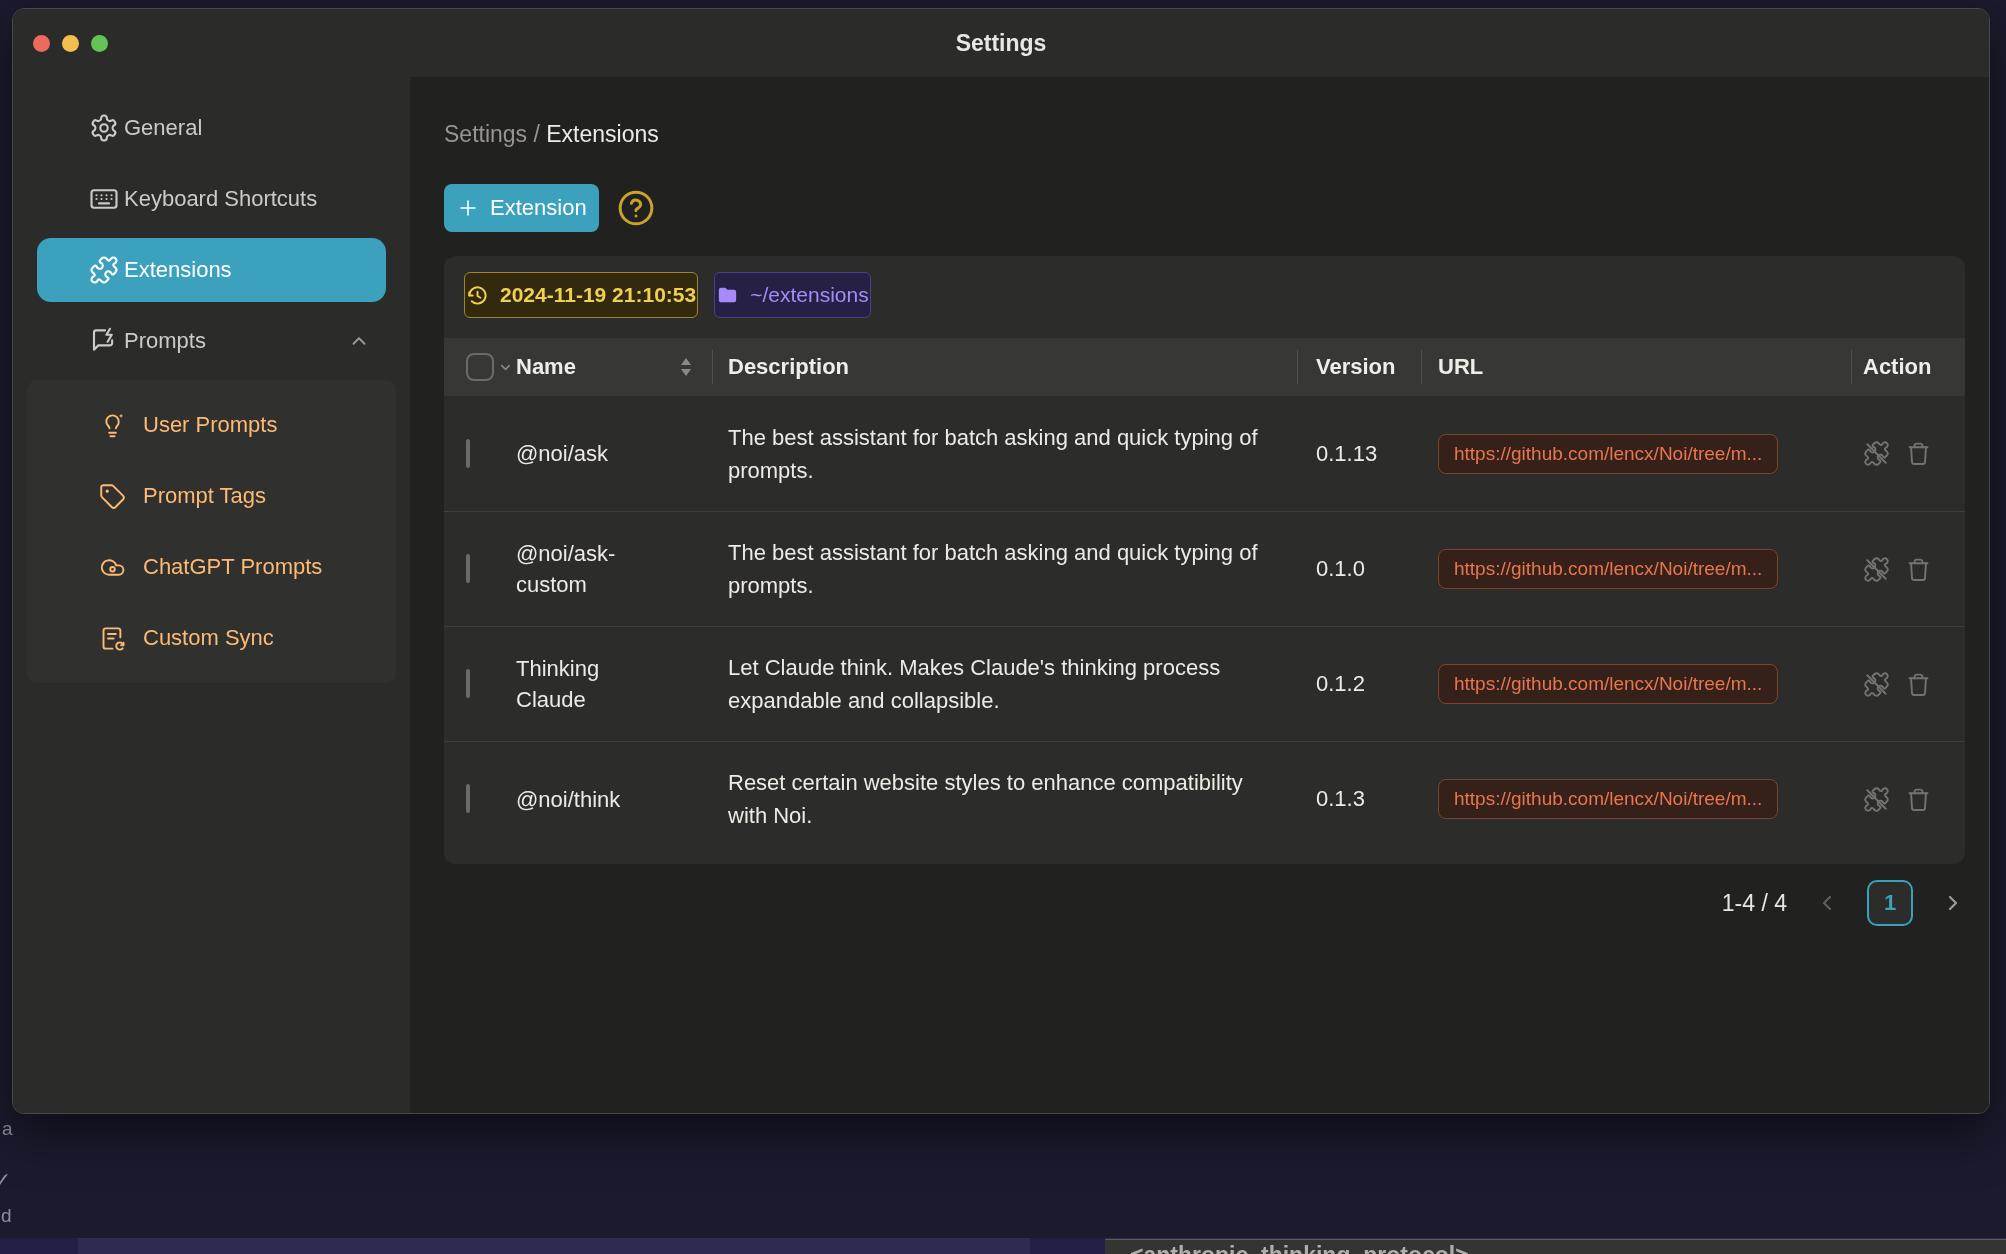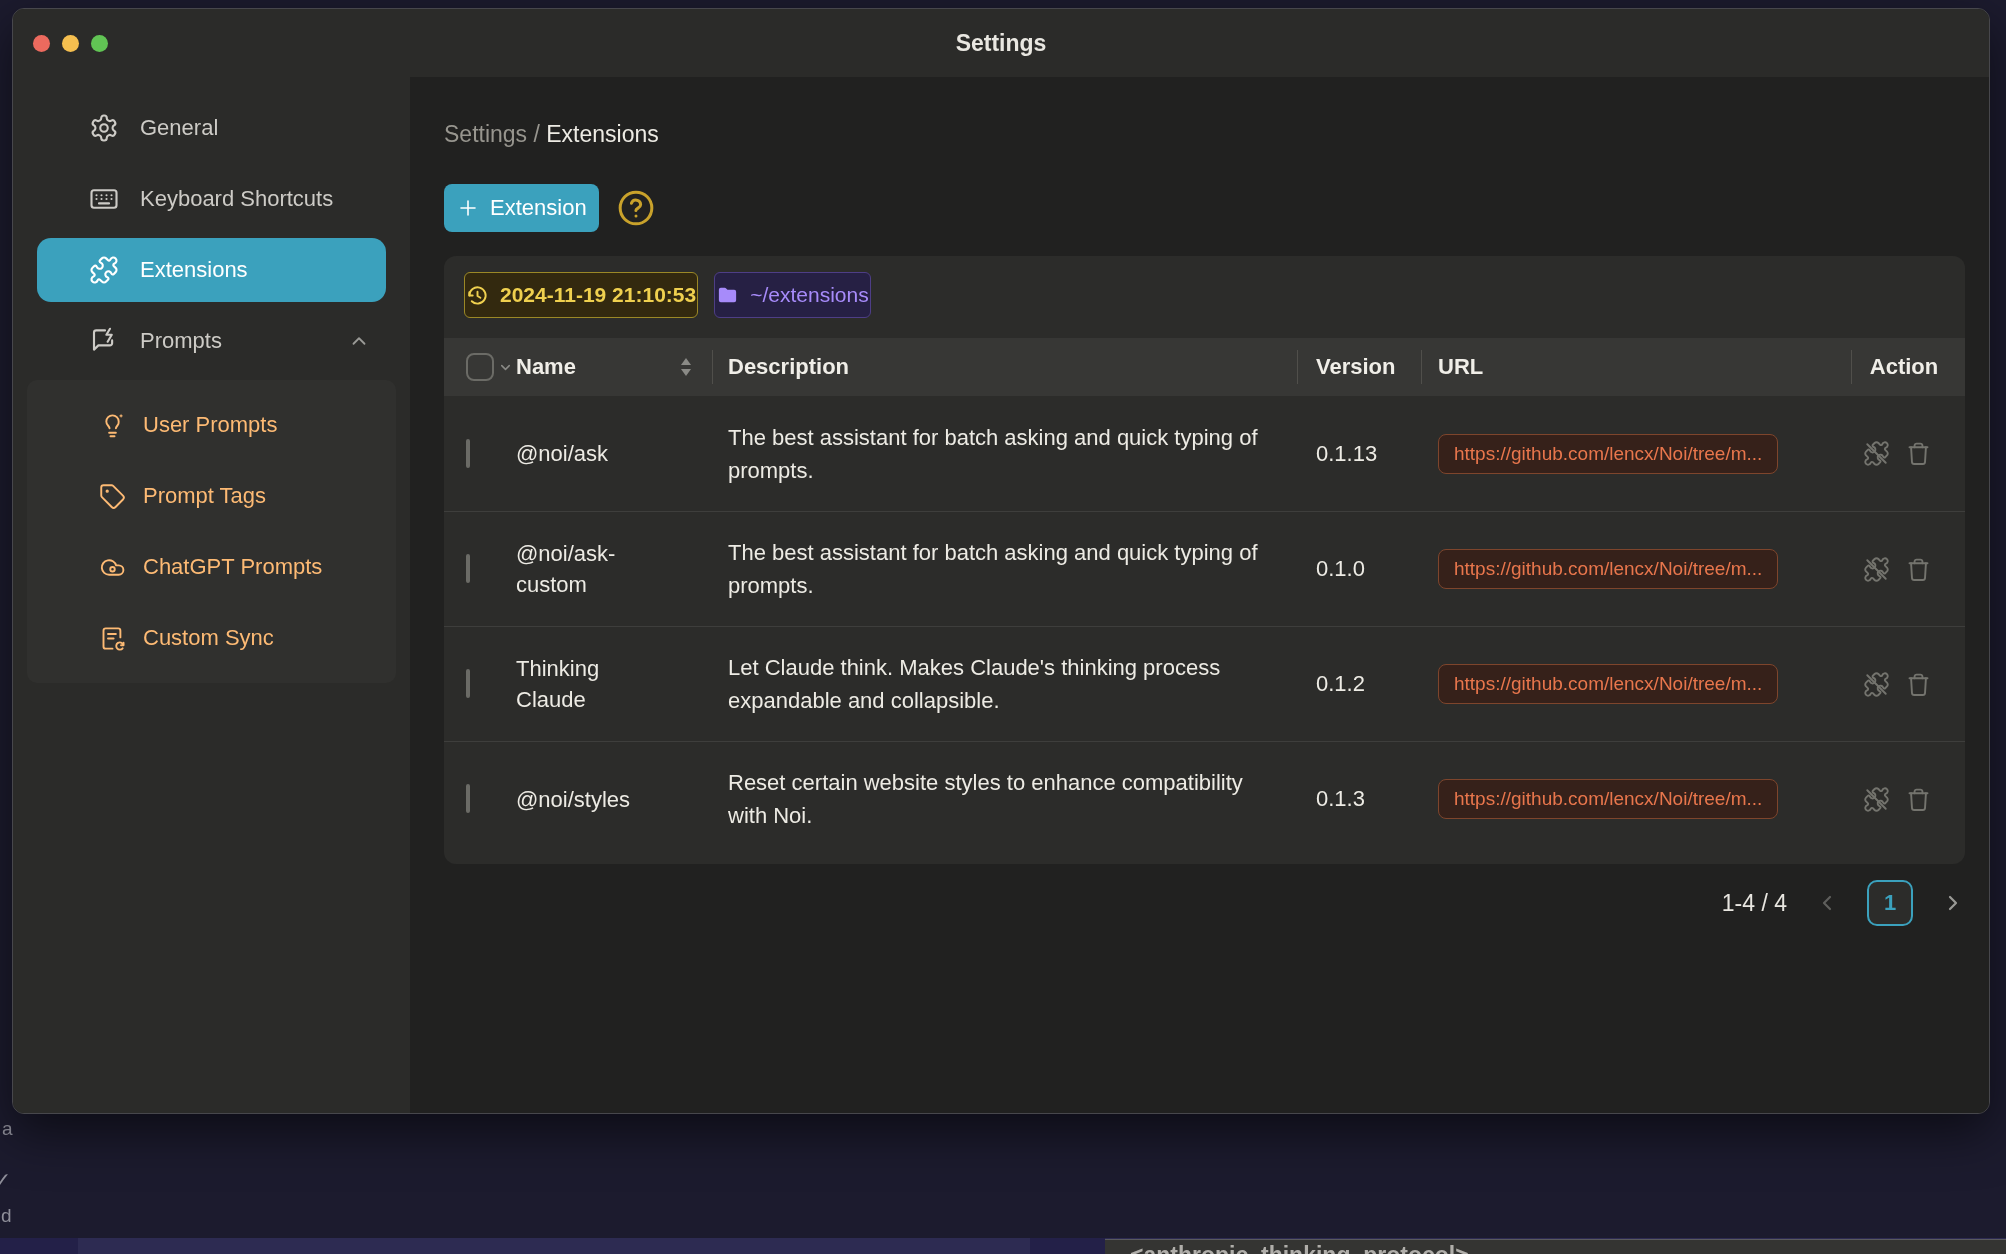--- a/index.html
+++ b/index.html
@@ -24,21 +24,21 @@
   .titlebar { position:relative; height:68px; background:#2b2b29; display:flex; align-items:center; justify-content:center; }
   .traffic { position:absolute; left:20px; top:0; height:68px; display:flex; align-items:center; gap:12px; }
   .light { width:17px; height:17px; border-radius:50%; }
   .win-title { font-size:23px; font-weight:600; color:#e9e7e1; }
 
   .win-body { display:flex; height:1160px; }
 
   
   .sidebar { position:relative; width:397px; background:#2b2b29; flex:none; padding-top:12px; }
   .side-item { height:64px; margin:7px 24px; border-radius:14px; display:flex; align-items:center;
-    padding:0 16px 0 52px; gap:21px; color:#cdcbc6; font-size:22px; cursor:default; }
+    padding:0 16px 0 52px; gap:5px; color:#cdcbc6; font-size:22px; cursor:default; }
   .side-item .lbl { white-space:nowrap; }
   .side-item.active { background:#3ba1bd; color:#ffffff; font-weight:500; }
   .side-item svg.ic { width:30px; height:30px; flex:none; }
   .side-item .spacer { flex:1; }
   .submenu { margin:5px 14px 0; padding:6px 0; background:#30302e; border-radius:10px; }
   .sub-item { height:64px; margin:7px 0; display:flex; align-items:center; padding:0 16px 0 72px; gap:17px;
     color:#fdba74; font-size:22px; }
   .sub-item svg.ic { width:27px; height:27px; flex:none; }
   .sidebar-footer { position:absolute; left:0; right:0; bottom:0; height:83px; background:#2f2f2d;
     display:flex; align-items:center; justify-content:center; }
@@ -62,21 +62,21 @@
   .badge.dir  { color:#a78bfa; background:#262044; border:1px solid #4e3e86; font-weight:500; }
   .badge svg { width:23px; height:23px; flex:none; }
 
   .thead, .trow { display:grid; grid-template-columns:52px 196px 1fr 124px 430px 94px; align-items:center; padding:0 20px; }
   .thead { height:58px; background:#373735; color:#f0eee8; font-size:22px; font-weight:700; }
   .th { position:relative; display:flex; align-items:center; height:100%; }
   .th.divided::before { content:""; position:absolute; left:0; top:12px; bottom:12px; width:1px; background:#504f4b; }
   .th-check { display:flex; align-items:center; gap:4px; }
   .th-name { justify-content:space-between; padding-right:18px; }
   .th-desc, .th-version { padding-left:16px; } .th-version{ padding-left:19px; }
-  .th-url { padding-left:17px; } .th-action { padding-left:12px;justify-content:center; }
+  .th-url { padding-left:17px; } .th-action { padding-left:12px; }
 
   .cb { width:28px; height:28px; border:2px solid #6b6b66; border-radius:8px; background:transparent; margin-left:2px; flex:none; cursor:pointer; }
   .sort svg { display:block; }
 
   .trow { min-height:115px; color:#edebe4; font-size:22px; }
   .trow + .trow { border-top:1px solid #3e3e3c; }
   .cell-name { padding-right:66px; line-height:31px; overflow-wrap:break-word; }
   .cell-desc { padding:0 29px 0 16px; line-height:33px; }
   .cell-version { padding-left:19px; }
   .cell-url { padding-left:17px; }
@@ -324,21 +324,21 @@
               <svg viewBox="0 0 24 24" fill="none" stroke="currentColor" stroke-width="1.7" stroke-linecap="round" stroke-linejoin="round">
                   <path d="M4 6.5h16"></path>
                   <path d="M8.5 6.5V5a1.8 1.8 0 0 1 1.8-1.8h3.4A1.8 1.8 0 0 1 15.5 5v1.5"></path>
                   <path d="M18.6 6.5l-.8 13a1.9 1.9 0 0 1-1.9 1.8H8.1a1.9 1.9 0 0 1-1.9-1.8l-.8-13"></path>
                 </svg>
             </div>
           </div>
 
           <div class="trow">
             <div class="cell"><span class="cb" role="checkbox"></span></div>
-            <div class="cell cell-name">@noi/styles</div>
+            <div class="cell cell-name">@noi/think</div>
             <div class="cell cell-desc">Reset certain website styles to enhance compatibility with Noi.</div>
             <div class="cell cell-version">0.1.3</div>
             <div class="cell cell-url"><span class="url-pill">https://github.com/lencx/Noi/tree/m...</span></div>
             <div class="cell cell-action">
               <svg viewBox="0 0 24 24" fill="none" stroke="currentColor" stroke-width="1.7" stroke-linecap="round" stroke-linejoin="round">
                   <path d="M19.44 7.85c-.05.32.06.65.29.88l1.57 1.57c.47.47.7 1.08.7 1.7s-.23 1.23-.7 1.7l-1.61 1.61a.98.98 0 0 1-.84.28c-.47-.07-.8-.48-.97-.93a2.5 2.5 0 1 0-3.21 3.21c.45.17.86.5.93.97a.98.98 0 0 1-.28.84l-1.61 1.61c-.47.47-1.09.7-1.7.7s-1.23-.23-1.7-.7l-1.57-1.57a1.03 1.03 0 0 0-.88-.29c-.49.07-.84.5-1.02.97a2.5 2.5 0 1 1-3.24-3.24c.46-.18.9-.53.97-1.02a1.03 1.03 0 0 0-.29-.88L2.7 13.7A2.4 2.4 0 0 1 2 12c0-.62.24-1.23.7-1.7l1.53-1.53c.24-.24.58-.35.92-.3.52.08.88.53 1.07 1.01a2.5 2.5 0 1 0 3.26-3.26c-.48-.2-.93-.56-1.01-1.07-.05-.34.06-.68.3-.92L10.3 2.7c.47-.47 1.08-.7 1.7-.7s1.23.23 1.7.7l1.57 1.57c.23.23.56.34.88.29.49-.07.84-.5 1.02-.97a2.5 2.5 0 1 1 3.24 3.24c-.46.18-.9.53-.97 1.02Z"></path>
                   <path d="M3.8 3.8l16.4 16.4"></path>
                 </svg>
               <svg viewBox="0 0 24 24" fill="none" stroke="currentColor" stroke-width="1.7" stroke-linecap="round" stroke-linejoin="round">
                   <path d="M4 6.5h16"></path>

